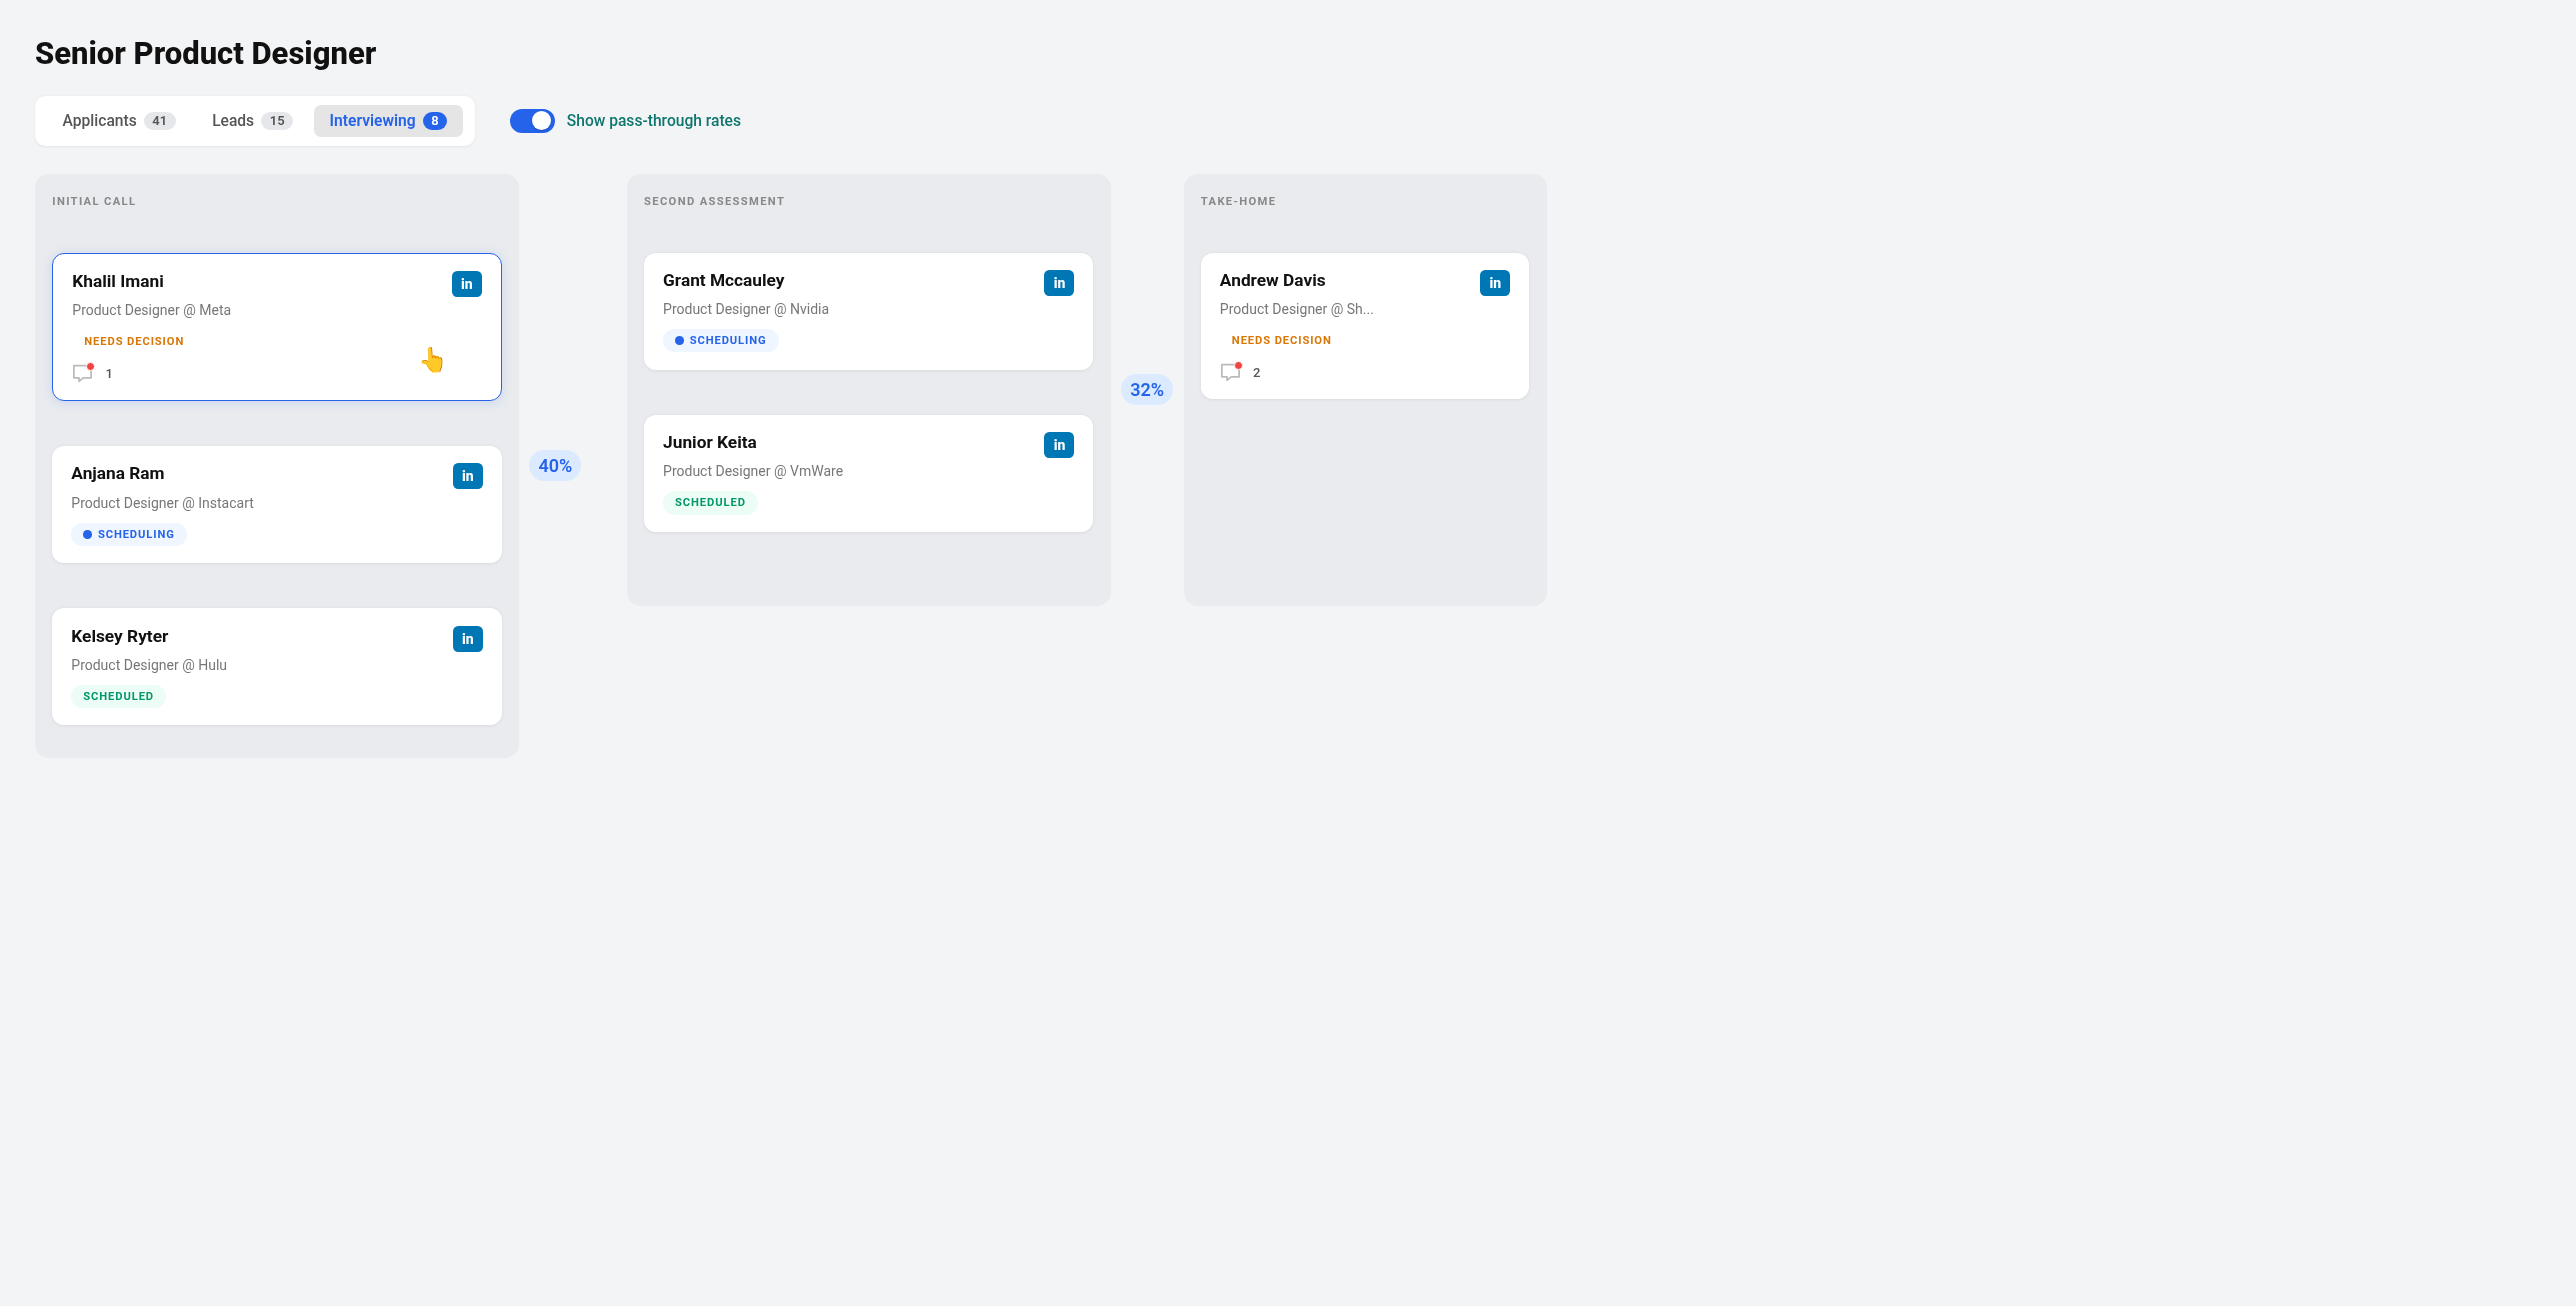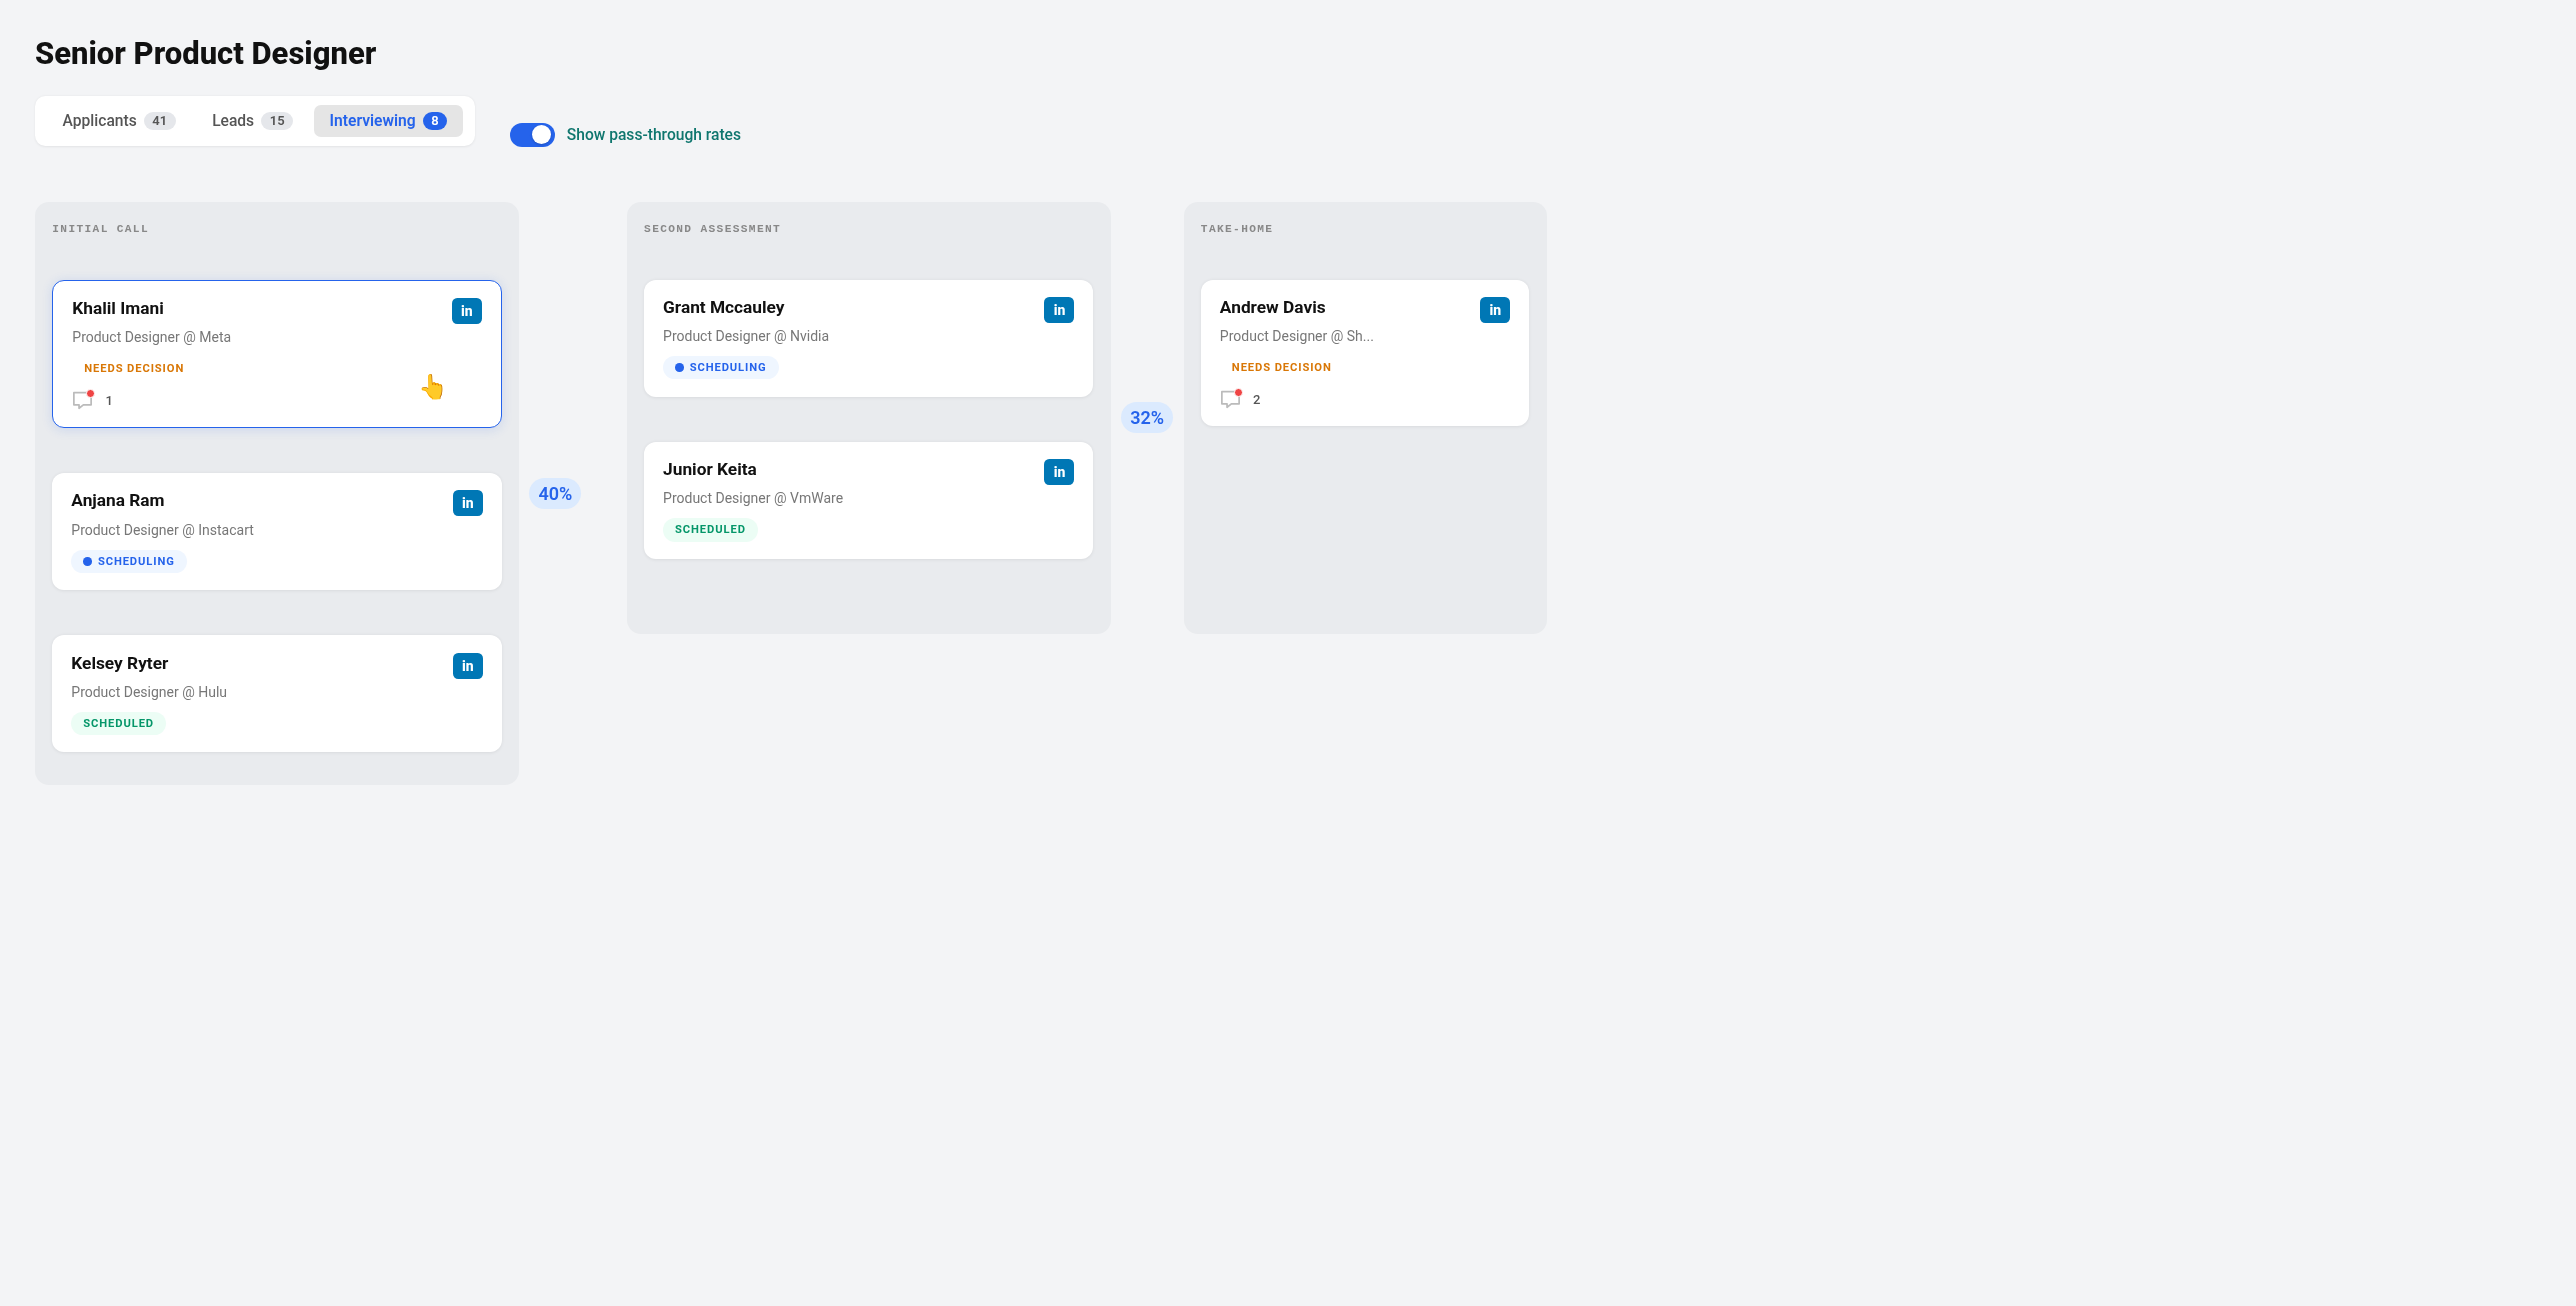--- a/index.html
+++ b/index.html
@@ -16,21 +16,20 @@
       margin-bottom: 24px;
     }
     .tabs-bar {
       display: flex;
       align-items: center;
       background: #fff;
       border-radius: 10.4px;
       padding: 8.6px 12px;
       gap: 5.2px;
       display: inline-flex;
-      margin-bottom: 28px;
       box-shadow: 0 0.9px 2.6px rgba(0,0,0,0.07);
     }
     .tab {
       display: flex;
       align-items: center;
       gap: 7px;
       padding: 7px 15.6px;
       border-radius: 7px;
       cursor: pointer;
       font-size: 15.6px;
@@ -94,21 +93,20 @@
       width: 484px;
       min-height: 432px;
     }
     .column-title {
       font-size: 11.2px;
       font-weight: 700;
       letter-spacing: 0.12em;
       color: #888;
       margin-bottom: 17.3px;
       text-transform: uppercase;
-      font-family: Liberation Mono, monospace;
     }
     .pass-rate-badge {
       display: flex;
       align-items: center;
       justify-content: center;
       width: 52px;
       height: 31px;
       background: #dbeafe;
       border-radius: 17.3px;
       font-size: 18px;

